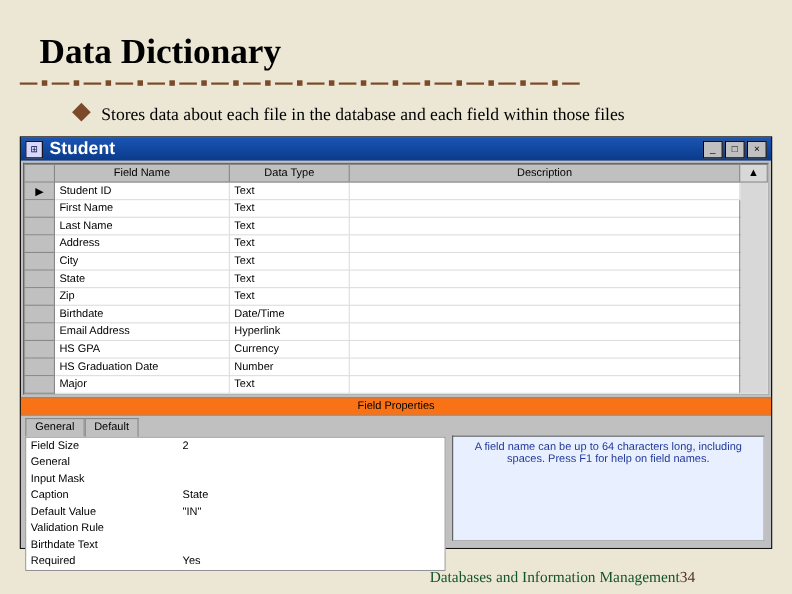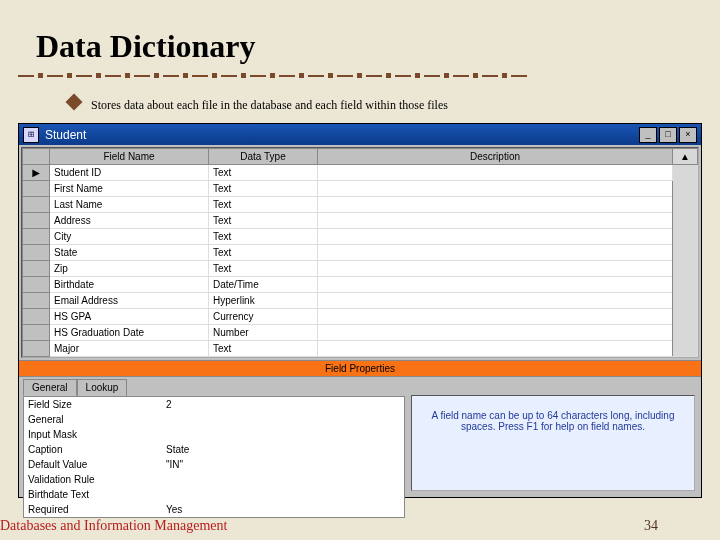--- a/index.html
+++ b/index.html
@@ -1,43 +1,43 @@
 <!DOCTYPE html>
 <html><head>
 <meta charset="utf-8">
 <style>
   html,body{margin:0;padding:0;width:720px;height:540px;background:#ebe7d4;font-family:"Times New Roman",serif;color:#000;overflow:hidden}
   .slide-title{font-size:32px;font-weight:bold;padding:28px 36px 8px}
   .divider{display:flex;gap:4px;padding-left:18px;padding-right:18px;align-items:center}
   .divider .dash{width:16px;height:2px;background:#7a4a2a}
   .divider .dot{width:5px;height:5px;background:#7a4a2a}
-  .bullet-line{font-size:12px;padding:18px 36px 4px 86px;text-indent:-18px}
+  .bullet-line{font-size:16px;padding:18px 36px 4px 86px;text-indent:-18px}
   .bullet-line .marker{display:inline-block;width:12px;height:12px;background:#7a4a2a;transform:rotate(45deg);margin-right:8px;vertical-align:1px}
   .access{margin:6px 18px 0 18px;border:1px solid #000;background:#c0c0c0;font-family:Tahoma,Arial,sans-serif;font-size:10px}
   .titlebar{height:21px;background:linear-gradient(#1a55b5,#0a3a8a);color:#fff;display:flex;align-items:center;padding:0 4px}
   .titlebar .icon{width:14px;height:14px;background:#d8d8ff;border:1px solid #000;margin-right:6px;display:flex;align-items:center;justify-content:center;font-size:8px;color:#003}
-  .titlebar .ttl{font-weight:normal;font-size:12px;flex:1}
+  .titlebar .ttl{font-weight:bold;font-size:16px;flex:1}
   .win-btn{width:16px;height:14px;background:#c0c0c0;margin-left:2px;border:1px solid #000;font-size:9px;line-height:12px;text-align:center;color:#000}
   .gridwrap{background:#fff;border:1px inset #aaa;margin:2px;position:relative}
   table{border-collapse:collapse;width:100%}
   th{background:#c0c0c0;border:1px solid #888;font-weight:normal;font-size:10px;padding:2px 4px;}
   td{border:1px solid #ddd;font-size:10px;padding:1px 4px;background:#fff;height:13px}
   .rowsel{width:18px;background:#c0c0c0!important;border:1px solid #888!important;text-align:center}
   .scrollv{width:16px;background:#d8d8d8;border-left:1px solid #888}
   .sectiontitle{background:#f97316;border-top:1px solid #888;border-bottom:1px solid #888;text-align:center;font-size:10px;padding:2px}
   .bottom-pane{display:flex;background:#c0c0c0;height:120px}
   .tabs{display:flex;margin:2px 0 0 4px}
   .tab{border:1px solid #888;border-bottom:none;padding:2px 8px;font-size:10px;background:#c0c0c0}
   .tab.active{background:#c0c0c0;border-bottom:1px solid #c0c0c0}
   .propgrid{border:1px solid #888;background:#fff;width:380px;margin:0 4px 4px 4px}
   .propgrid table td{border:none;padding:1px 4px;font-size:10px}
-  .help{flex:1;border:1px inset #aaa;background:#e8f0ff;margin:18px 6px 6px 2px;padding:14px 8px;color:#22389a;font-size:10px;text-align:center}
+  .help{flex:1;border:1px inset #aaa;background:#e8f0ff;margin:18px 6px 6px 2px;padding:4px 8px;color:#22389a;font-size:10px;text-align:center}
   .footer{position:absolute;bottom:6px;width:720px;display:flex;font-size:14px}
-  .footer .center{flex:1;text-align:left;color:#b91c1c}
-  .footer .page{width:66px;text-align:center;color:#553322;padding-right:36px}
+  .footer .center{flex:1;text-align:right;color:#14532d}
+  .footer .page{width:66px;text-align:left;color:#553322;padding-right:36px}
 </style>
 </head>
 <body>
 
 <div class="slide-title">Data Dictionary</div>
 
 <div class="divider">
   <span class="dash"></span>
     <span class="dot"></span>
     <span class="dash"></span>
@@ -177,21 +177,21 @@
         </tbody>
     </table>
   </div>
 
   <div class="sectiontitle">Field Properties</div>
 
   <div class="bottom-pane">
     <div>
       <div class="tabs">
         <div class="tab active">General</div>
-        <div class="tab">Lookup</div>
+        <div class="tab">Default</div>
       </div>
       <div class="propgrid">
         <table>
             <tbody id="props">
               <tr>
                 <td style="width:130px">Field Size</td>
                 <td>2</td>
               </tr>
               <tr>
                 <td style="width:130px">General</td>

